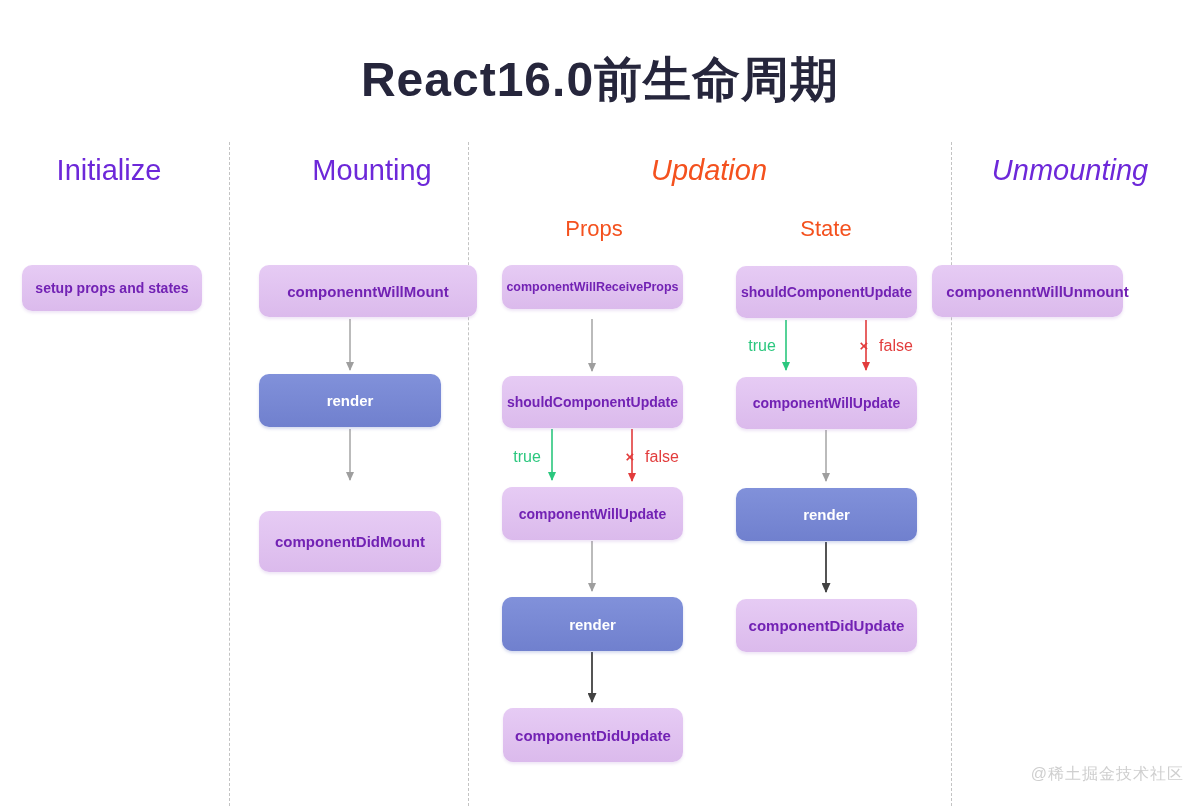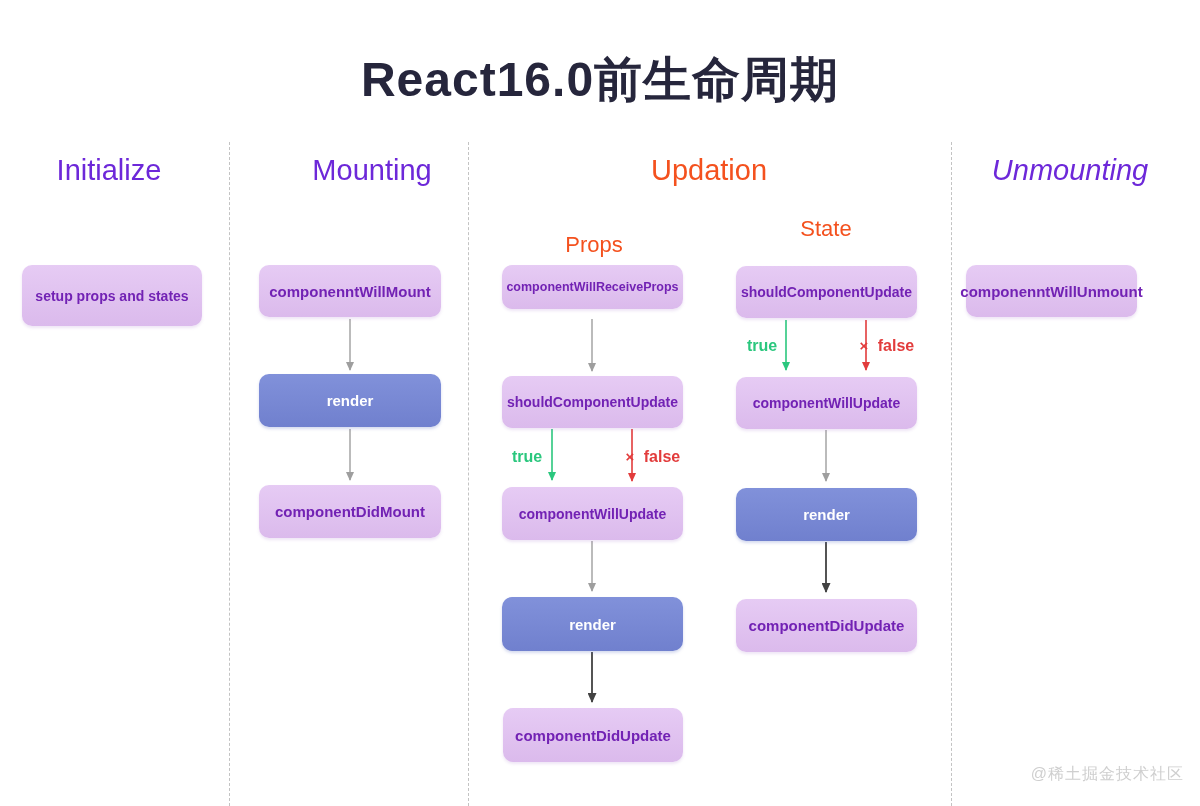--- a/index.html
+++ b/index.html
@@ -12,41 +12,41 @@
     font-size:48px;font-weight:700;color:#26263c;letter-spacing:1px;
   }
   .divider{
     position:absolute;top:142px;height:664px;width:0;
     border-left:1px dashed #c3c3c3;
   }
   .phase-header{
     position:absolute;top:170px;transform:translate(-50%,-50%);
     font-size:29px;color:#6d28d9;white-space:nowrap;font-weight:400;
   }
-  .phase-header.orange{color:#f4511e;}
+  .phase-header.orange{color:#f4511e;font-style:italic;}
   .sub-header{
     position:absolute;top:229px;transform:translate(-50%,-50%);
     font-size:22px;color:#f4511e;white-space:nowrap;font-weight:400;
   }
   .box{
     position:absolute;display:flex;align-items:center;justify-content:center;
     border-radius:10px;font-weight:600;font-size:15px;color:#7222b4;
     background:linear-gradient(180deg,#e6cbf4 0%,#dbbaec 100%);
     box-shadow:0 2px 3px rgba(160,110,200,0.18);
     text-align:center;white-space:nowrap;
   }
   .box.blue{
     background:linear-gradient(180deg,#8191da 0%,#7080ce 100%);
     color:#ffffff;box-shadow:0 2px 3px rgba(90,110,190,0.25);
   }
   .fz12{font-size:12.5px;}
   .fz14{font-size:14px;}
   .edge-label{
     position:absolute;transform:translate(-50%,-50%);
-    font-size:16px;font-weight:700;white-space:nowrap;text-align:center;
+    font-size:16px;font-weight:400;white-space:nowrap;text-align:center;
   }
   .edge-label.green{color:#2bc77e;}
   .edge-label.red{color:#e23c3c;}
   .x-mark{
     position:absolute;transform:translate(-50%,-50%);
     font-size:15px;font-weight:600;color:#e23c3c;
   }
   .arrows{position:absolute;left:0;top:0;}
   .watermark{
     position:absolute;right:16px;top:764px;
@@ -62,21 +62,21 @@
 
   <div class="divider" style="left:229px;"></div>
   <div class="divider" style="left:468px;"></div>
   <div class="divider" style="left:951px;"></div>
 
   <div class="phase-header" style="left:109px;">Initialize</div>
   <div class="phase-header" style="left:360px;margin-left:12px;">Mounting</div>
   <div class="phase-header orange" style="left:709px;">Updation</div>
   <div class="phase-header" style="left:1070px;font-style:italic;">Unmounting</div>
 
-  <div class="sub-header" style="left:594px;margin-top:16px;">Props</div>
+  <div class="sub-header" style="left:594px;">Props</div>
   <div class="sub-header" style="left:826px;">State</div>
 
   <svg class="arrows" width="1200" height="806">
     <defs>
       <marker id="m-gray" markerUnits="userSpaceOnUse" markerWidth="9" markerHeight="8" refX="8" refY="4" orient="auto">
         <path d="M0,0 L9,4 L0,8 Z" fill="#9e9e9e"></path>
       </marker>
       <marker id="m-dark" markerUnits="userSpaceOnUse" markerWidth="10" markerHeight="9" refX="9" refY="4.5" orient="auto">
         <path d="M0,0 L10,4.5 L0,9 Z" fill="#424242"></path>
       </marker>
@@ -93,42 +93,42 @@
     <line x1="552" y1="429" x2="552" y2="480" stroke="#2bc77e" stroke-width="1.6" marker-end="url(#m-green)"></line>
     <line x1="632" y1="429" x2="632" y2="481" stroke="#e23c3c" stroke-width="1.6" marker-end="url(#m-red)"></line>
     <line x1="592" y1="541" x2="592" y2="591" stroke="#9e9e9e" stroke-width="1.4" marker-end="url(#m-gray)"></line>
     <line x1="592" y1="652" x2="592" y2="702" stroke="#424242" stroke-width="1.8" marker-end="url(#m-dark)"></line>
     <line x1="786" y1="320" x2="786" y2="370" stroke="#2bc77e" stroke-width="1.6" marker-end="url(#m-green)"></line>
     <line x1="866" y1="320" x2="866" y2="370" stroke="#e23c3c" stroke-width="1.6" marker-end="url(#m-red)"></line>
     <line x1="826" y1="430" x2="826" y2="481" stroke="#9e9e9e" stroke-width="1.4" marker-end="url(#m-gray)"></line>
     <line x1="826" y1="542" x2="826" y2="592" stroke="#424242" stroke-width="1.8" marker-end="url(#m-dark)"></line>
   </svg>
 
-  <div class="box fz14" style="left:22px;top:265px;width:180px;height:61px;">setup props and states</div>
+  <div class="box fz14" style="left:22px;top:265px;width:180px;height:46px;">setup props and states</div>
 
-  <div class="box" style="left:259px;top:265px;width:182px;height:52px;">componenntWillMount</div>
+  <div class="box" style="left:259px;top:265px;width:218px;height:52px;">componenntWillMount</div>
   <div class="box blue" style="left:259px;top:374px;width:182px;height:53px;">render</div>
-  <div class="box" style="left:259px;top:485px;width:182px;height:53px;">componentDidMount</div>
+  <div class="box" style="left:259px;top:511px;width:182px;height:61px;">componentDidMount</div>
 
   <div class="box fz12" style="left:502px;top:265px;width:181px;height:44px;">componentWillReceiveProps</div>
   <div class="box fz14" style="left:502px;top:376px;width:181px;height:52px;">shouldComponentUpdate</div>
   <div class="box fz14" style="left:502px;top:487px;width:181px;height:53px;">componentWillUpdate</div>
   <div class="box blue" style="left:502px;top:597px;width:181px;height:54px;">render</div>
   <div class="box" style="left:503px;top:708px;width:180px;height:54px;">componentDidUpdate</div>
 
   <div class="edge-label green" style="left:527px;top:457px;">true</div>
   <div class="x-mark" style="left:630px;top:456px;">×</div>
   <div class="edge-label red" style="left:662px;top:457px;">false</div>
 
   <div class="box fz14" style="left:736px;top:266px;width:181px;height:52px;">shouldComponentUpdate</div>
   <div class="box fz14" style="left:736px;top:377px;width:181px;height:52px;">componentWillUpdate</div>
   <div class="box blue" style="left:736px;top:488px;width:181px;height:53px;">render</div>
   <div class="box" style="left:736px;top:599px;width:181px;height:53px;">componentDidUpdate</div>
 
   <div class="edge-label green" style="left:762px;top:346px;">true</div>
   <div class="x-mark" style="left:864px;top:345px;">×</div>
   <div class="edge-label red" style="left:896px;top:346px;">false</div>
 
-  <div class="box" style="left:966px;top:265px;width:171px;height:52px;">componenntWillUnmount</div>
+  <div class="box" style="left:932px;top:265px;width:171px;height:52px;padding-left:20px;">componenntWillUnmount</div>
 
   <div class="watermark">@稀土掘金技术社区</div>
 
 </div>
 
 </body></html>

